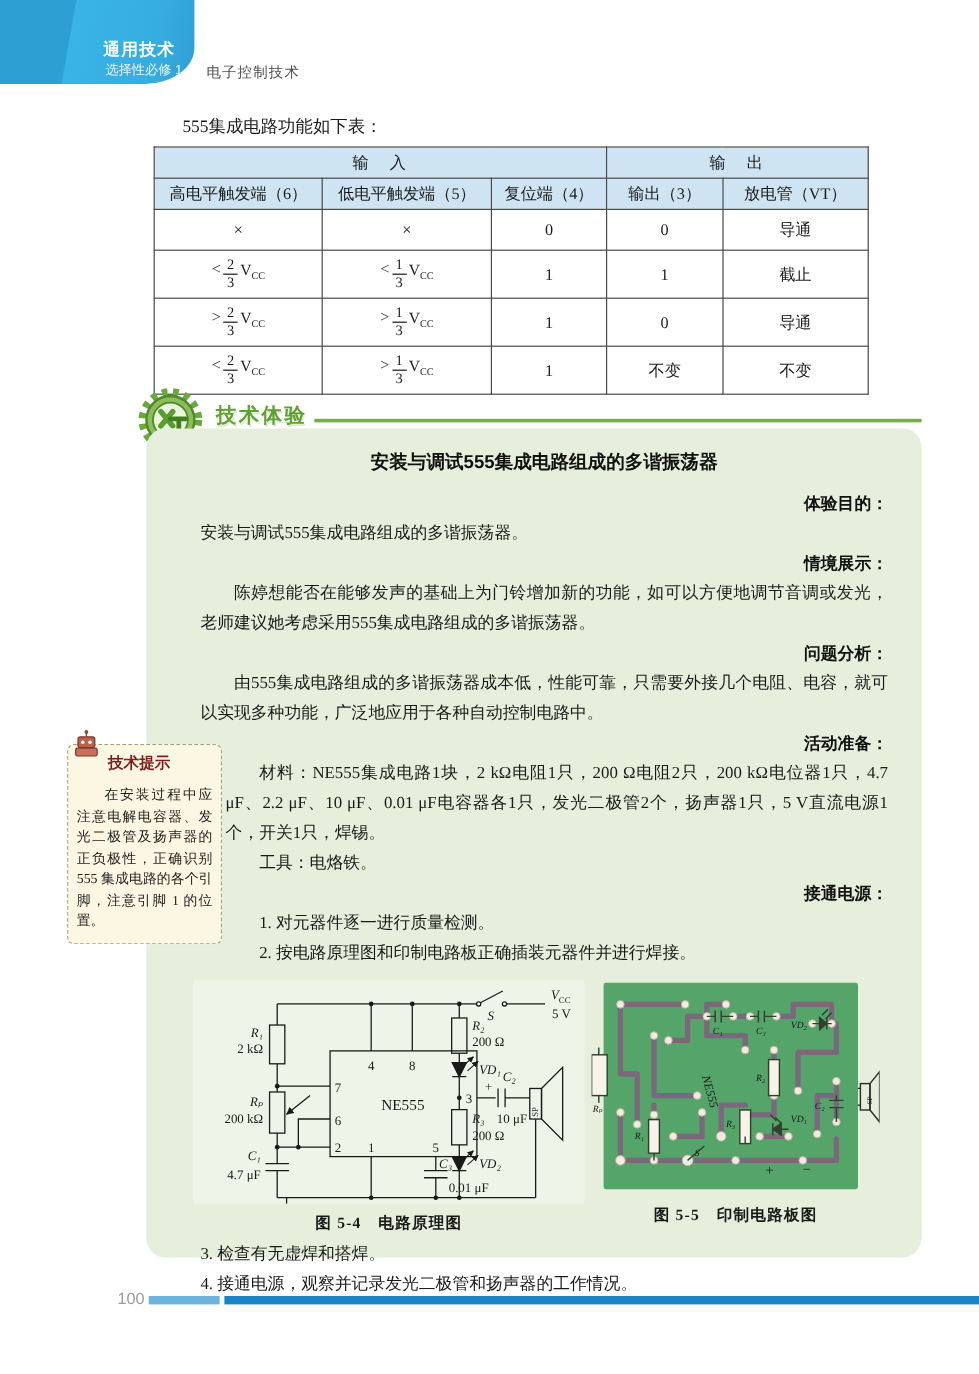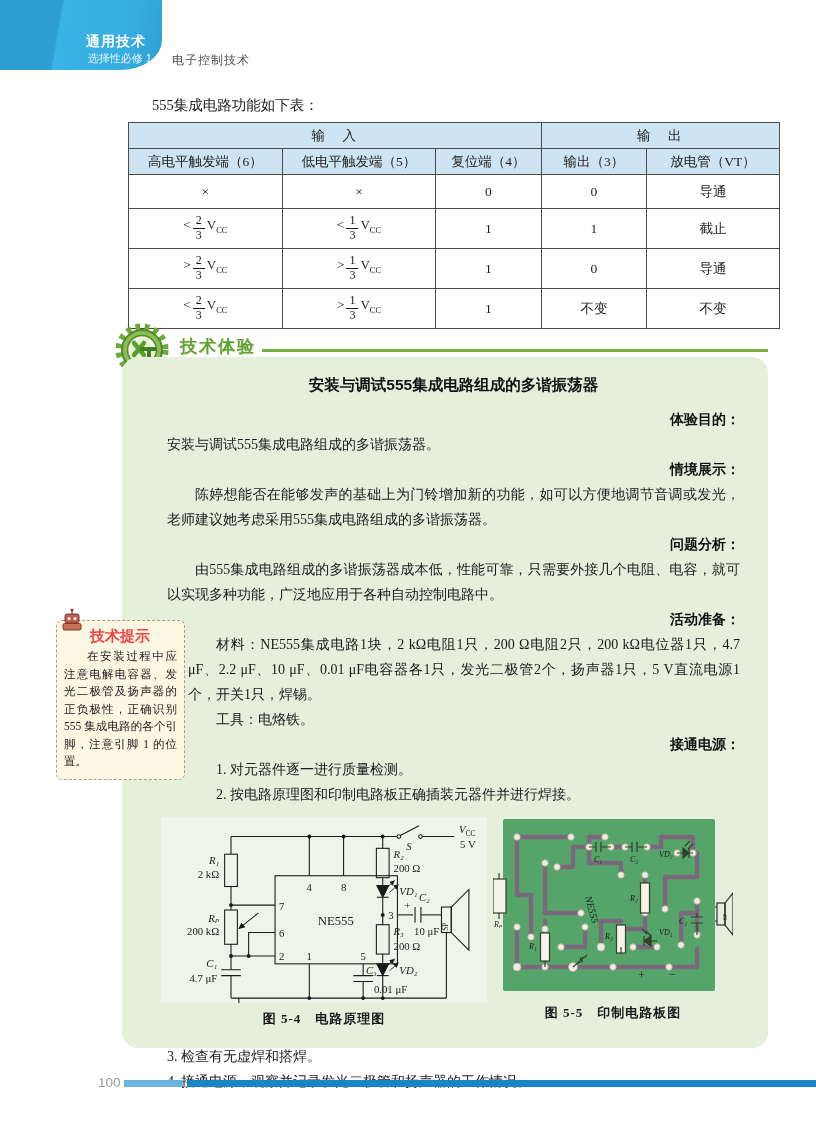--- a/index.html
+++ b/index.html
@@ -12,21 +12,21 @@
     border-bottom-right-radius:42px 30px; }
   .banner .t1 { position:absolute; right:16px; top:33px; font-family:"Liberation Sans",sans-serif;
     font-weight:bold; font-size:14px; color:#fff; letter-spacing:1px;text-align:center; }
   .banner .t2 { position:absolute; right:10px; top:51px; font-family:"Liberation Sans",sans-serif;
     font-size:11px; color:#e6f6fd; }
   .book-title { position:absolute; left:172px; top:52px; font-family:"Liberation Sans",sans-serif;
     font-size:12px; color:#4d4d4d; letter-spacing:1px; }
 
   
   .intro { position:absolute; left:152px; top:96px; font-size:14.5px; }
-  table.func { position:absolute; left:128px; top:122px; width:652px; border-collapse:collapse;
+  table.func { position:absolute; left:128px; top:122px; width:596px; border-collapse:collapse;
     font-size:13.5px; text-align:center;padding-left:27px; }
   table.func th, table.func td { border:1px solid #4a4a4a; padding:3px 2px; font-weight:normal; }
   table.func { border:1.5px solid #3a3a3a; }
   table.func thead tr { background:#cfe4f2; }
   table.func thead tr.gh th { height:26px; letter-spacing:2px; }
   table.func thead tr.ch th { height:26px; }
   table.func tbody tr { height:34px; }
   table.func tbody tr.tall { height:40px; }
   .frac { display:inline-block; vertical-align:-0.85em; text-align:center; margin:0 2px; font-size:12px; }
   .frac .num { display:block; border-bottom:1px solid #1a1a1a; line-height:1.15; padding:0 3px; }
@@ -50,27 +50,27 @@
     line-height:25px; color:#111;text-align:right; }
   .panel p { font-size:14px; line-height:25px; text-align:justify; }
   .panel p.ind { text-indent:2em; }
   .prep-block { margin-left:21px; }
   .prep-block p, .prep-block h4 { text-indent:2em; }
 
   .figures { display:flex; gap:6px; margin-top:10px; margin-left:-6px; }
   .fig { display:flex; flex-direction:column; align-items:center; }
   .fig-circuit-bg { background:#eef5e8; }
   .fig-caption { margin-top:7px; font-weight:bold; font-size:13px; letter-spacing:1px; }
-  .steps-after { margin-top:16px; }
+  .steps-after { margin-top:5px; }
 
   
   .tipbox { position:absolute; left:56px; top:620px; width:129px; background:#fcf7e3;
     border:1.3px dashed #a9a083; border-radius:6px; padding:6px 7px 8px 7px; z-index:5; }
-  .tipbox .tip-title { font-family:"Liberation Sans",sans-serif; font-weight:bold; font-size:15px;
-    color:#ef4444; padding-left:26px; margin-bottom:2px; }
+  .tipbox .tip-title { font-family:"Liberation Sans",sans-serif; font-weight:bold; font-size:13px;
+    color:#7f1d1d; padding-left:26px; margin-bottom:10px; }
   .tipbox .tip-body { font-size:11.5px; line-height:17.5px; text-indent:2em; text-align:justify; color:#222; }
   .tip-icon { position:absolute; left:2px; top:-13px; }
 
   
   .pagenum { position:absolute; left:98px; top:1075px; font-family:"Liberation Sans",sans-serif;
     font-size:13.5px; color:#999; }
   .bar1 { position:absolute; left:124px; top:1080px; width:59px; height:7px; background:#6cb3dd; }
   .bar2 { position:absolute; left:187px; top:1080px; width:629px; height:7px; background:#1a84c4; }
 
   

